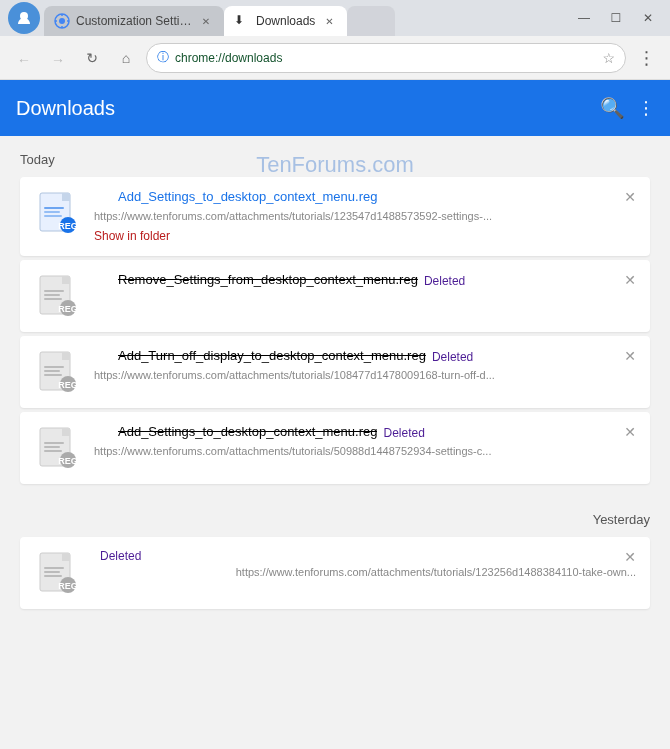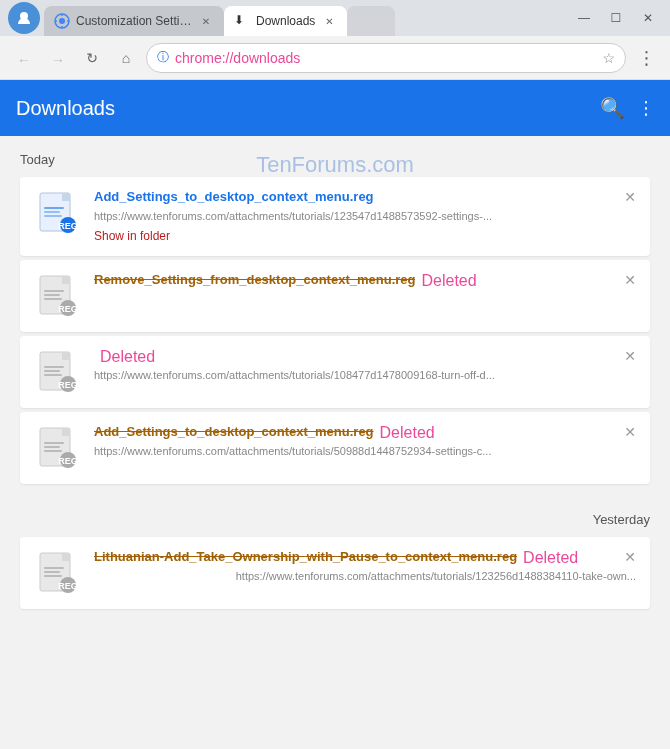--- a/index.html
+++ b/index.html
@@ -20,46 +20,46 @@
     .window-controls { display: flex; align-items: center; gap: 4px; margin-left: 8px; }
     .win-btn { width: 28px; height: 28px; display: flex; align-items: center; justify-content: center; font-size: 12px; color: #555; cursor: pointer; border-radius: 4px; }
     .profile-btn { width: 32px; height: 32px; background: #4a90d9; border-radius: 50%; display: flex; align-items: center; justify-content: center; margin-right: 4px; flex-shrink: 0; }
 
     
     .address-bar { background: #f2f2f2; height: 44px; display: flex; align-items: center; padding: 0 10px; gap: 6px; border-bottom: 1px solid #ddd; flex-shrink: 0; }
     .nav-btn { width: 28px; height: 28px; border-radius: 50%; display: flex; align-items: center; justify-content: center; color: #666; font-size: 14px; cursor: pointer; }
     .nav-btn.disabled { color: #bbb; cursor: default; }
     .omnibox { flex: 1; height: 30px; background: #fff; border: 1px solid #ccc; border-radius: 15px; display: flex; align-items: center; padding: 0 10px; gap: 6px; }
     .omnibox-lock { color: #1a73e8; font-size: 12px; }
-    .omnibox-url { font-size: 14px; color: #ec4899; flex: 1; }
+    .omnibox-url { font-size: 12px; color: #14532d; flex: 1; }
     .omnibox-star { color: #888; font-size: 14px; cursor: pointer; }
     .menu-btn { width: 28px; height: 28px; border-radius: 50%; display: flex; align-items: center; justify-content: center; color: #555; font-size: 18px; cursor: pointer; letter-spacing: -1px; }
 
     
     .page-header { background: #1a73e8; height: 56px; display: flex; align-items: center; padding: 0 16px; flex-shrink: 0; }
     .page-title { color: #fff; font-size: 20px; font-weight: 400; flex: 1; }
     .header-search { color: #fff; font-size: 20px; cursor: pointer; margin-right: 12px; }
     .header-more { color: #fff; font-size: 18px; cursor: pointer; letter-spacing: -1px; }
 
     
     .downloads-content { flex: 1; background: #f2f2f2; overflow-y: auto; padding: 0; position: relative; }
     .watermark { position: absolute; top: 16px; left: 50%; transform: translateX(-50%); font-size: 22px; font-weight: normal; color: rgba(30,100,200,0.35); white-space: nowrap; z-index: 1; pointer-events: none; }
 
     .section { padding: 16px 20px 0 20px; }
     .section-label { font-size: 13px; font-weight: 500; color: #555; margin-bottom: 10px; }
 
     .download-card { background: #fff; border-radius: 4px; margin-bottom: 4px; padding: 12px 14px; display: flex; align-items: flex-start; gap: 12px; position: relative; box-shadow: 0 1px 2px rgba(0,0,0,0.08); }
     .download-card.active-card { border-left: none; }
     .download-icon { width: 48px; height: 48px; flex-shrink: 0; display: flex; align-items: center; justify-content: center; }
     .download-info { flex: 1; min-width: 0; }
-    .file-name { font-size: 13px; color: #1a73e8; font-weight: 700; white-space: nowrap; overflow: hidden; text-overflow: ellipsis; cursor: pointer; text-decoration: none; display: block; margin-bottom: 3px; }
-    .file-name.deleted { color: #a16207; text-decoration: line-through; }
+    .file-name { font-size: 13px; color: #1a73e8; font-weight: 400; white-space: nowrap; overflow: hidden; text-overflow: ellipsis; cursor: pointer; text-decoration: none; display: block; margin-bottom: 3px; margin-left: 24px; }
+    .file-name.deleted { color: #000000; text-decoration: line-through; }
     .file-url { font-size: 11px; color: #888; white-space: nowrap; overflow: hidden; text-overflow: ellipsis; display: block; margin-bottom: 4px; }
     .show-in-folder { font-size: 12px; color: #b91c1c; cursor: pointer; }
-    .deleted-badge { font-size: 16px; color: #ec4899; margin-left: 6px; }
+    .deleted-badge { font-size: 12px; color: #4c1d95; margin-left: 6px; }
     .card-close { position: absolute; top: 10px; right: 10px; width: 20px; height: 20px; display: flex; align-items: center; justify-content: center; color: #999; font-size: 14px; cursor: pointer; }
     .filename-row { display: flex; align-items: center; margin-bottom: 3px; }
 
     
     .downloads-content::-webkit-scrollbar { width: 8px; }
     .downloads-content::-webkit-scrollbar-track { background: #f2f2f2; }
     .downloads-content::-webkit-scrollbar-thumb { background: #ccc; border-radius: 4px; }
   </style>
 </head>
 <body>
@@ -177,20 +177,21 @@
             <rect x="24" y="2" width="8" height="8" rx="0" fill="#d8d8d8"></rect>
             <rect x="6" y="16" width="20" height="2" rx="1" fill="#bbb"></rect>
             <rect x="6" y="20" width="16" height="2" rx="1" fill="#bbb"></rect>
             <rect x="6" y="24" width="18" height="2" rx="1" fill="#bbb"></rect>
             <circle cx="30" cy="34" r="8" fill="#aaa"></circle>
             <text x="30" y="38" text-anchor="middle" fill="white" font-size="9" font-weight="bold">REG</text>
           </svg>
         </div>
         <div class="download-info">
           <div class="filename-row">
+            <span class="file-name deleted">Add_Turn_off_display_to_desktop_context_menu.reg</span>
             <span class="deleted-badge">Deleted</span>
           </div>
           <span class="file-url">https://www.tenforums.com/attachments/tutorials/108477d1478009168-turn-off-d...</span>
         </div>
         <span class="card-close">✕</span>
       </div>
 
       <div class="download-card">
         <div class="download-icon">
           <svg width="40" height="44" viewBox="0 0 40 44">
@@ -226,21 +227,20 @@
             <rect x="24" y="2" width="8" height="8" rx="0" fill="#d8d8d8"></rect>
             <rect x="6" y="16" width="20" height="2" rx="1" fill="#bbb"></rect>
             <rect x="6" y="20" width="16" height="2" rx="1" fill="#bbb"></rect>
             <rect x="6" y="24" width="18" height="2" rx="1" fill="#bbb"></rect>
             <circle cx="30" cy="34" r="8" fill="#aaa"></circle>
             <text x="30" y="38" text-anchor="middle" fill="white" font-size="9" font-weight="bold">REG</text>
           </svg>
         </div>
         <div class="download-info">
           <div class="filename-row">
-            <span class="file-name deleted">Lithuanian-Add_Take_Ownership_with_Pause_to_context_menu.reg</span>
             <span class="deleted-badge">Deleted</span>
           </div>
           <span class="file-url">https://www.tenforums.com/attachments/tutorials/123256d1488384110-take-own...</span>
         </div>
         <span class="card-close">✕</span>
       </div>
     </div>
 
     <div style="height:20px;"></div>
   </div>

